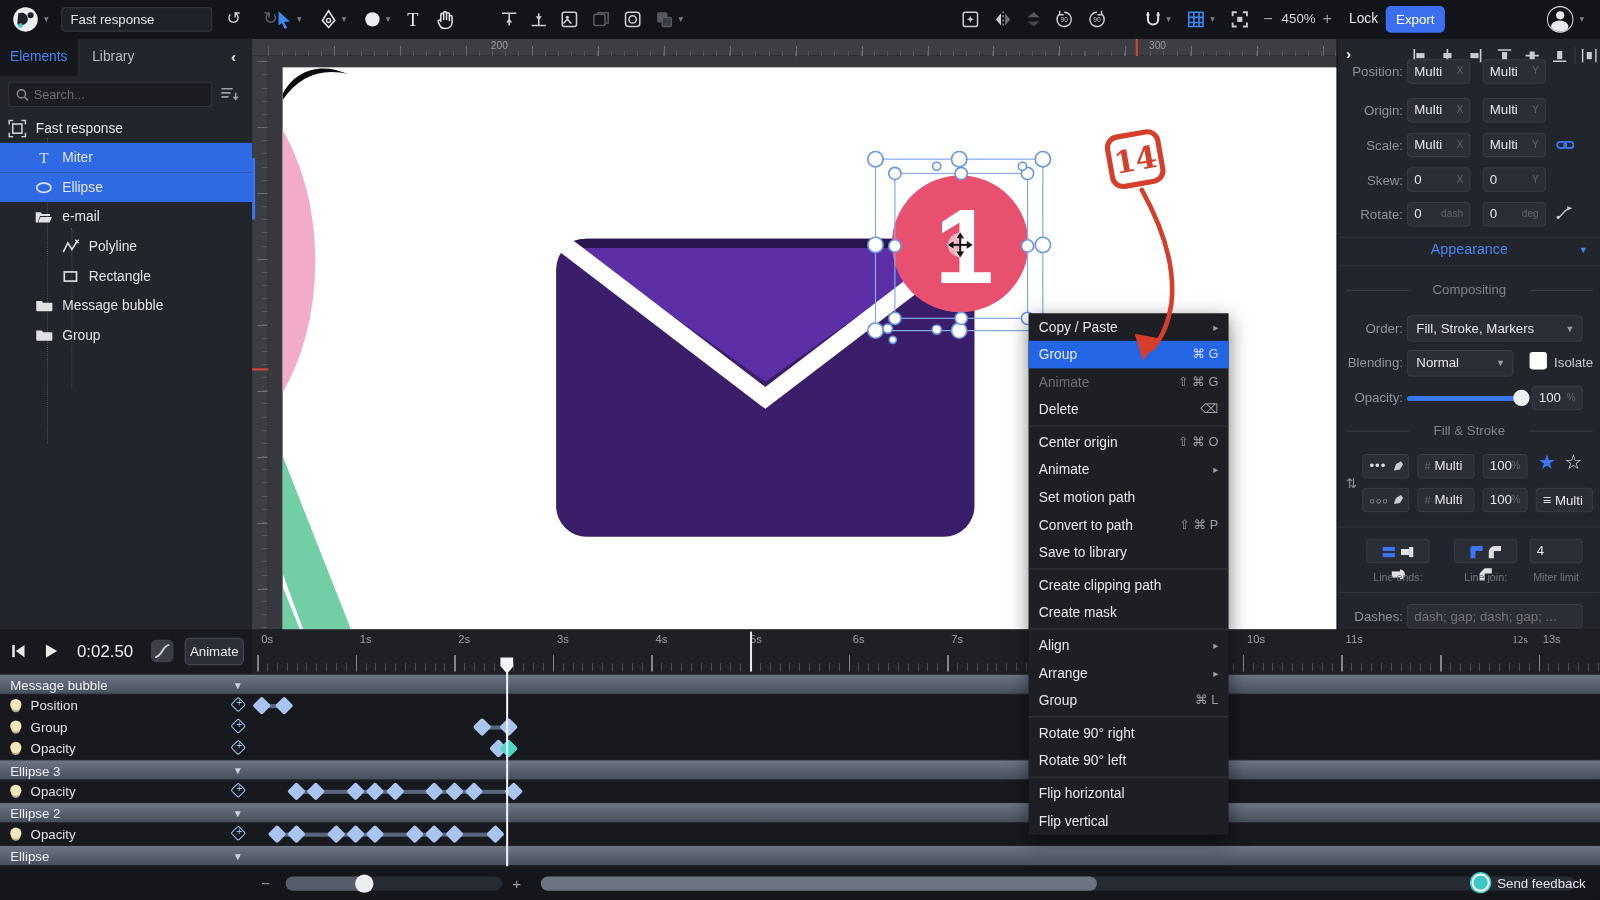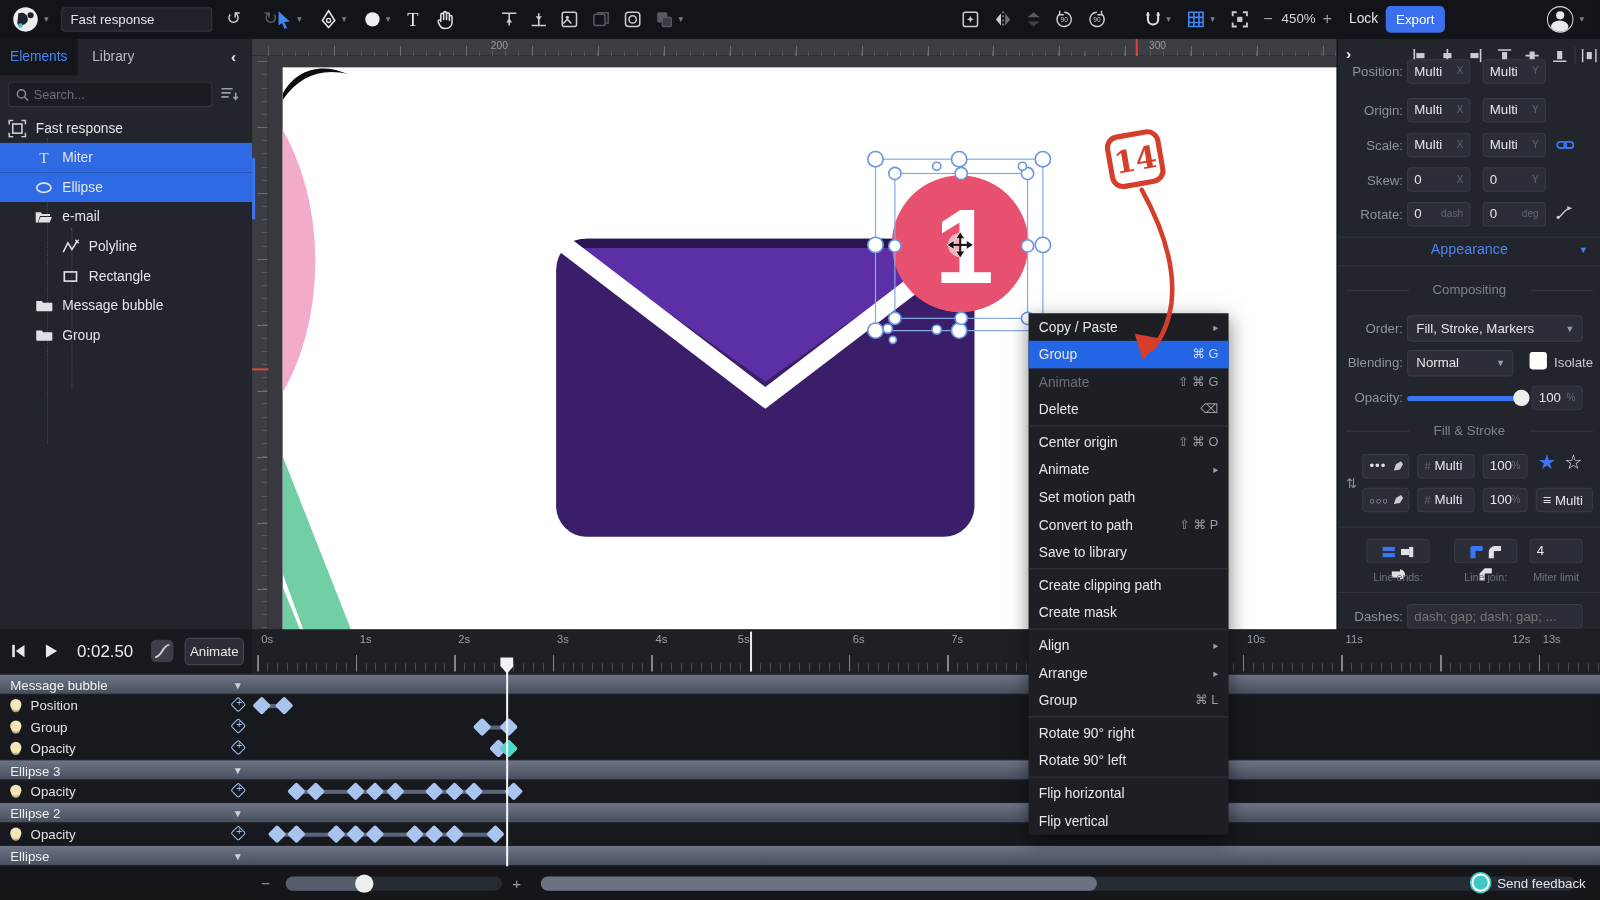--- a/index.html
+++ b/index.html
@@ -660,28 +660,28 @@
     </div>
     <div id="tl-ruler">
       <div class="minor"></div>
         <div class="major"></div>
       <div id="tl-seconds">
           <div class="tsec" style="left: 9px;">0s</div>
           <div class="tsec" style="left: 105.6px;">1s</div>
           <div class="tsec" style="left: 202.2px;">2s</div>
           <div class="tsec" style="left: 298.8px;">3s</div>
           <div class="tsec" style="left: 395.4px;">4s</div>
-          <div class="tsec" style="left: 476px; text-align: center;">5s</div>
+          <div class="tsec" style="left: 488px; text-align: center;">5s</div>
           <div class="tsec" style="left: 588.6px;">6s</div>
           <div class="tsec" style="left: 685.2px;">7s</div>
           <div class="tsec" style="left: 781.8px;">8s</div>
           <div class="tsec" style="left: 878.4px;">9s</div>
           <div class="tsec" style="left: 975px;">10s</div>
           <div class="tsec" style="left: 1071.6px;">11s</div>
-          <div class="tsec" style="left: 1235px;">12s</div>
+          <div class="tsec" style="left: 1235px; font-family: Liberation Serif, serif;">12s</div>
           <div class="tsec" style="left: 1264.8px;">13s</div>
         </div>
     </div>
     <div id="tracks">
         <div class="trk group">
           <span class="glab">Message bubble</span>
           <span class="gcaret">▼</span>
         </div>
         <div class="trk property">
           <span class="plab">Position</span>

